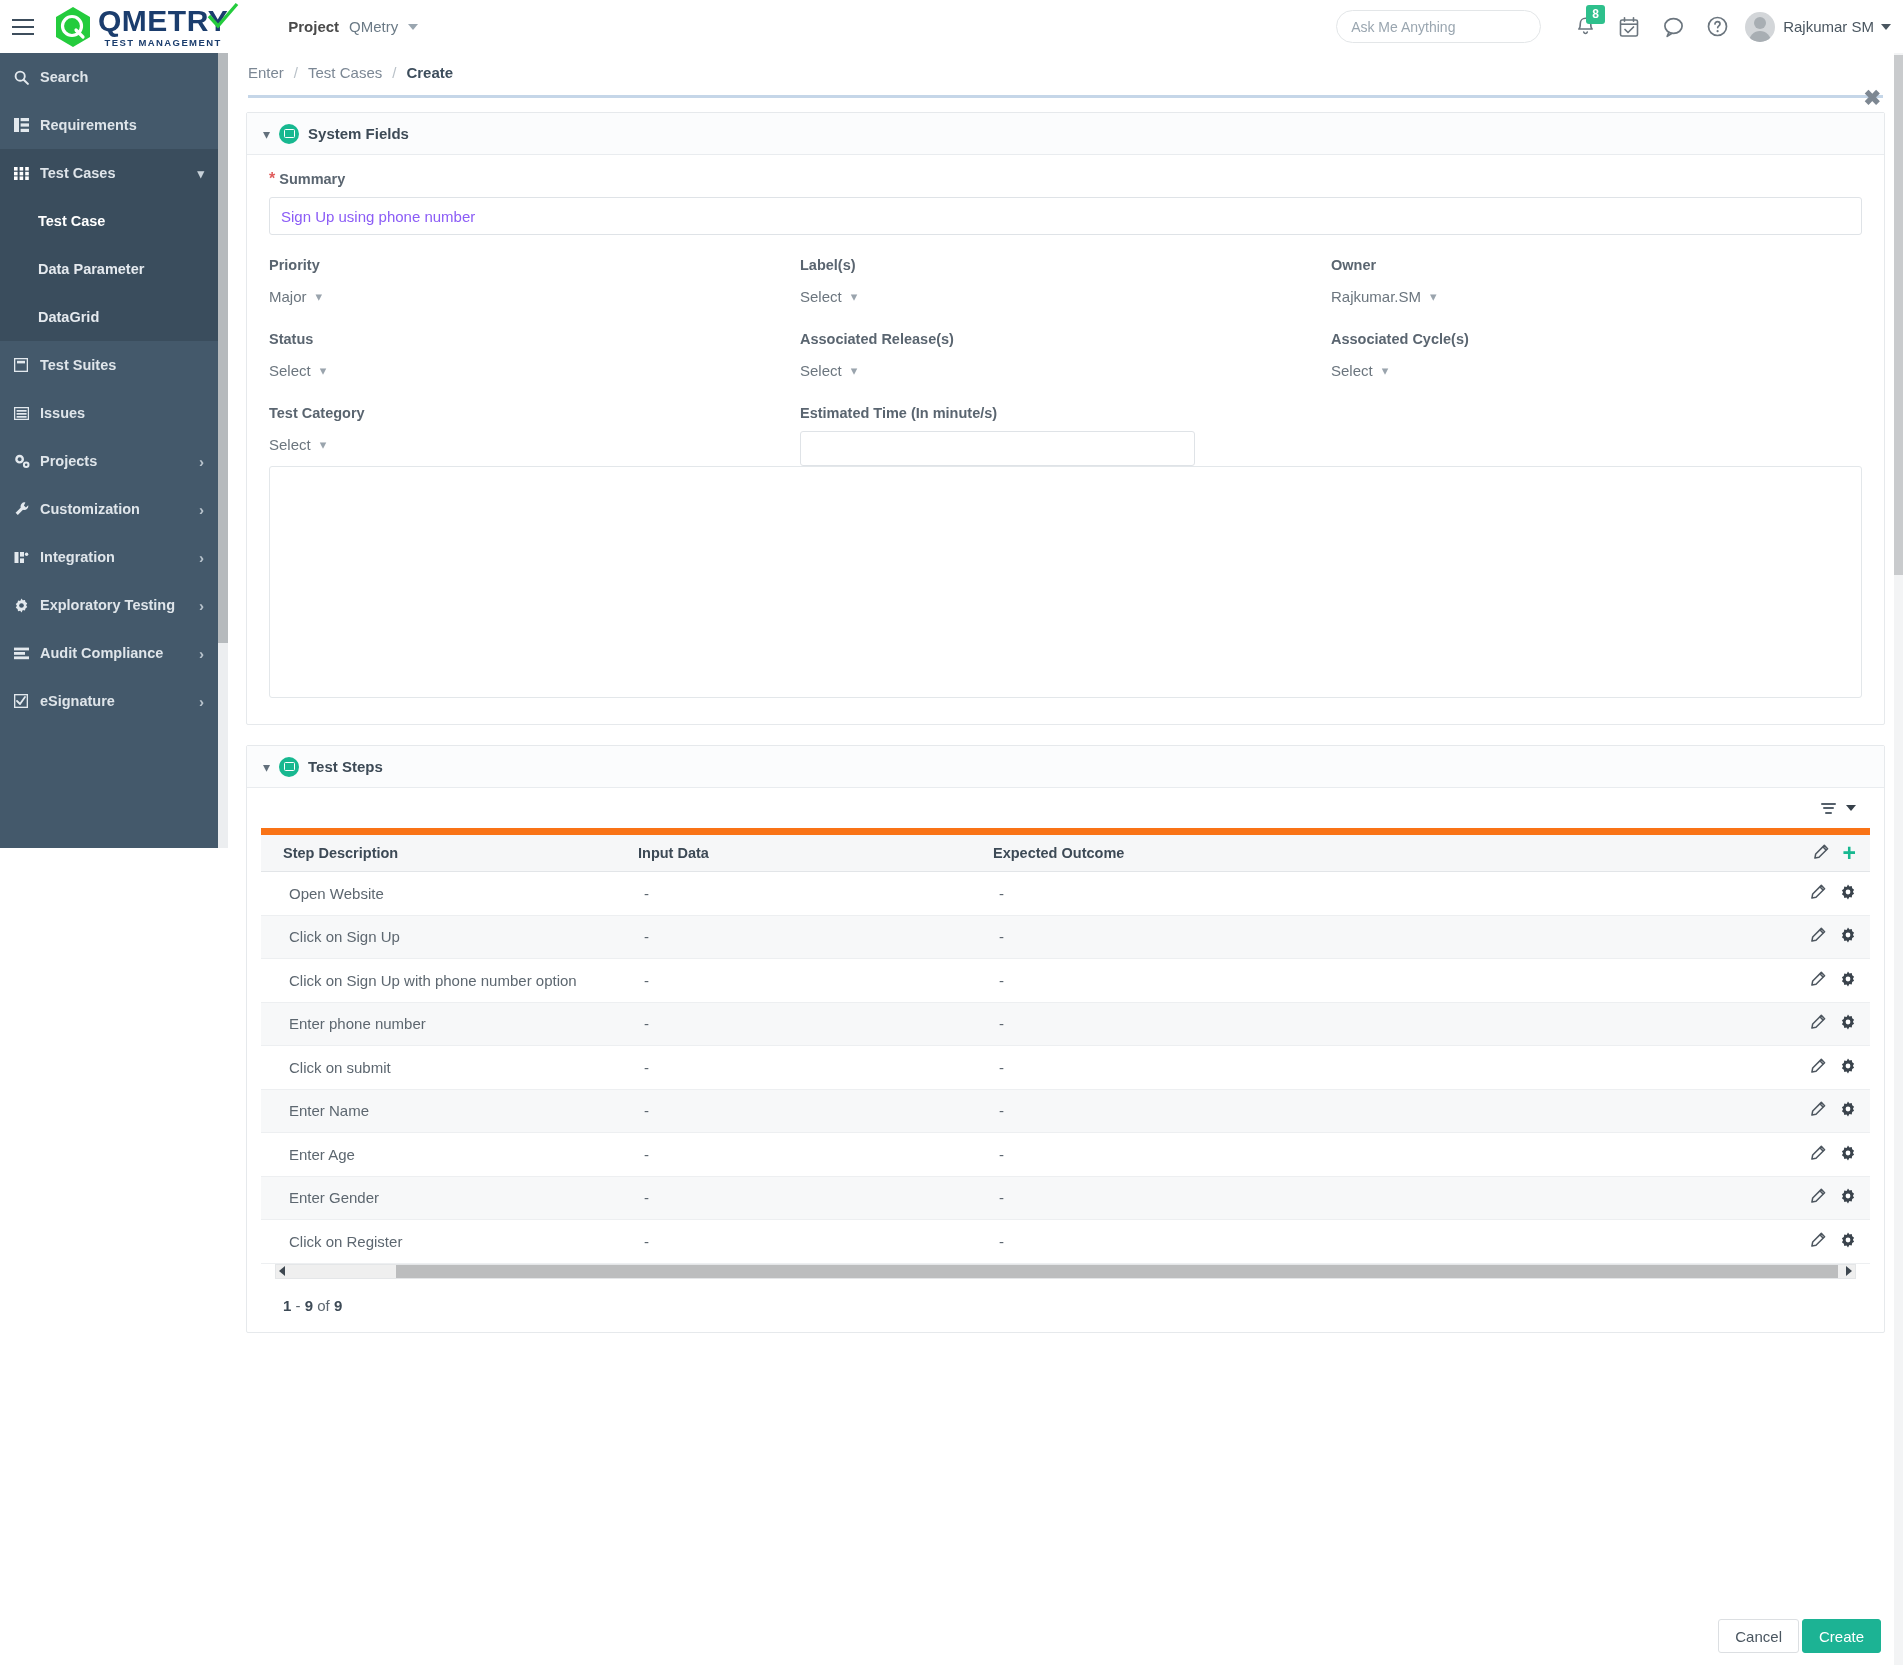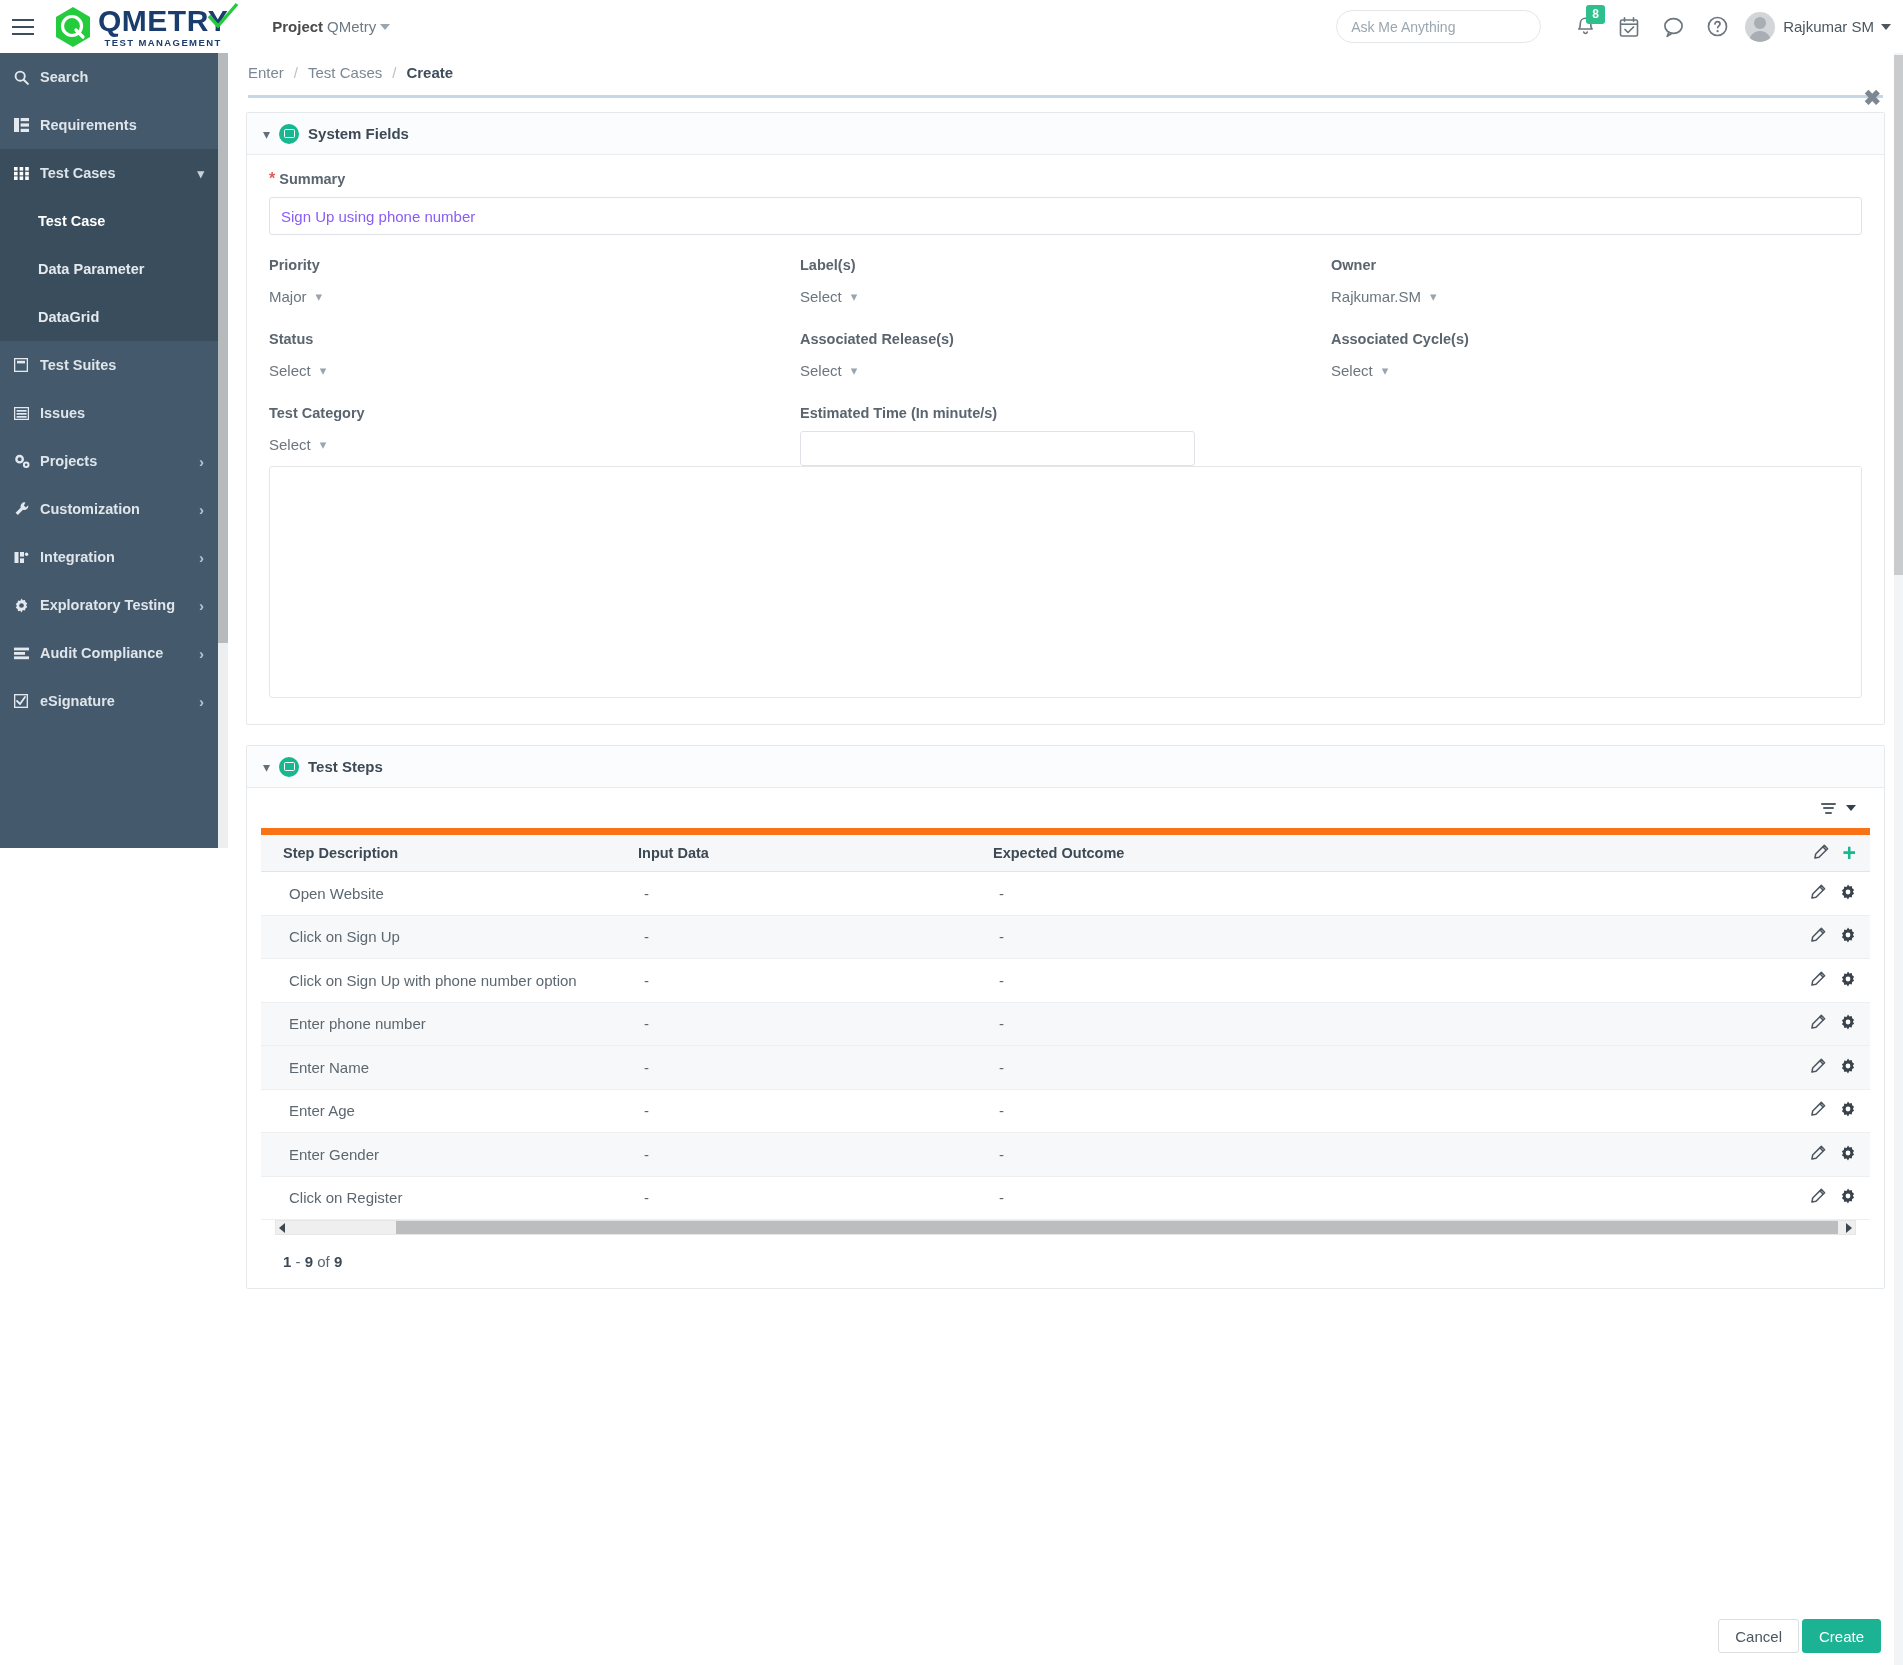--- a/index.html
+++ b/index.html
@@ -30,21 +30,21 @@
   .brand-text { margin-left: 2px; position: relative; }
   .brand-name {
     font-size: 30px; font-weight: 700; color: #1b3d6d; letter-spacing: .5px;
     line-height: 30px; font-family: "Liberation Sans", sans-serif;
   }
   .brand-sub {
     font-size: 9.5px; color: #1b3d6d; letter-spacing: 1.4px;
     text-align: center; margin-top: 1px; font-weight: 600;
   }
 
-  .proj-group { display: flex; align-items: center; margin-left: 44px; gap: 4px; }
+  .proj-group { display: flex; align-items: center; margin-left: 60px; gap: 10px; }
   .proj-label { font-size: 15px; font-weight: 700; color: #4a4a4a; }
   .proj-value { font-size: 15px; color: #6b7a86; }
   .caret-dn {
     width: 0; height: 0; border-left: 5px solid transparent;
     border-right: 5px solid transparent; border-top: 6px solid #9aa6b0;
   }
 
   .topright { margin-left: auto; display: flex; align-items: center; gap: 0; padding-right: 12px; }
   .searchbox {
     width: 205px; height: 33px; border: 1px solid #e3e6e8; border-radius: 17px;
@@ -669,20 +669,35 @@
                   <span class="pencil"><svg width="16" height="16" viewBox="0 0 16 16">
                       <path d="M11.3 1.4l3.3 3.3-8.6 8.6-4.1.8.8-4.1z" fill="none" stroke="#4d565f" stroke-width="1.5" stroke-linejoin="round"></path>
                       <line x1="9.9" y1="2.8" x2="13.2" y2="6.1" stroke="#4d565f" stroke-width="1.5"></line>
                     </svg></span>
                   <span class="gear"><svg width="16" height="16" viewBox="0 0 16 16">
                       <path d="M8 0.6l1.4 1.9 2.3-.5.5 2.3 1.9 1.4-1.2 2 1.2 2-1.9 1.4-.5 2.3-2.3-.5L8 15.4l-1.4-1.9-2.3.5-.5-2.3L1.9 10.3l1.2-2-1.2-2 1.9-1.4.5-2.3 2.3.5z" fill="#3a434c"></path>
                       <circle cx="8" cy="8" r="2.4" fill="#ffffff"></circle>
                     </svg></span>
                 </span></td>
             </tr>
+            <tr>
+              <td>Click on submit</td>
+              <td>-</td>
+              <td>-</td>
+              <td class="acts"><span class="row-ico-wrap">
+                  <span class="pencil"><svg width="16" height="16" viewBox="0 0 16 16">
+                      <path d="M11.3 1.4l3.3 3.3-8.6 8.6-4.1.8.8-4.1z" fill="none" stroke="#4d565f" stroke-width="1.5" stroke-linejoin="round"></path>
+                      <line x1="9.9" y1="2.8" x2="13.2" y2="6.1" stroke="#4d565f" stroke-width="1.5"></line>
+                    </svg></span>
+                  <span class="gear"><svg width="16" height="16" viewBox="0 0 16 16">
+                      <path d="M8 0.6l1.4 1.9 2.3-.5.5 2.3 1.9 1.4-1.2 2 1.2 2-1.9 1.4-.5 2.3-2.3-.5L8 15.4l-1.4-1.9-2.3.5-.5-2.3L1.9 10.3l1.2-2-1.2-2 1.9-1.4.5-2.3 2.3.5z" fill="#3a434c"></path>
+                      <circle cx="8" cy="8" r="2.4" fill="#ffffff"></circle>
+                    </svg></span>
+                </span></td>
+            </tr>
             <tr class="alt">
               <td>Enter Name</td>
               <td>-</td>
               <td>-</td>
               <td class="acts"><span class="row-ico-wrap">
                   <span class="pencil"><svg width="16" height="16" viewBox="0 0 16 16">
                       <path d="M11.3 1.4l3.3 3.3-8.6 8.6-4.1.8.8-4.1z" fill="none" stroke="#4d565f" stroke-width="1.5" stroke-linejoin="round"></path>
                       <line x1="9.9" y1="2.8" x2="13.2" y2="6.1" stroke="#4d565f" stroke-width="1.5"></line>
                     </svg></span>
                   <span class="gear"><svg width="16" height="16" viewBox="0 0 16 16">

